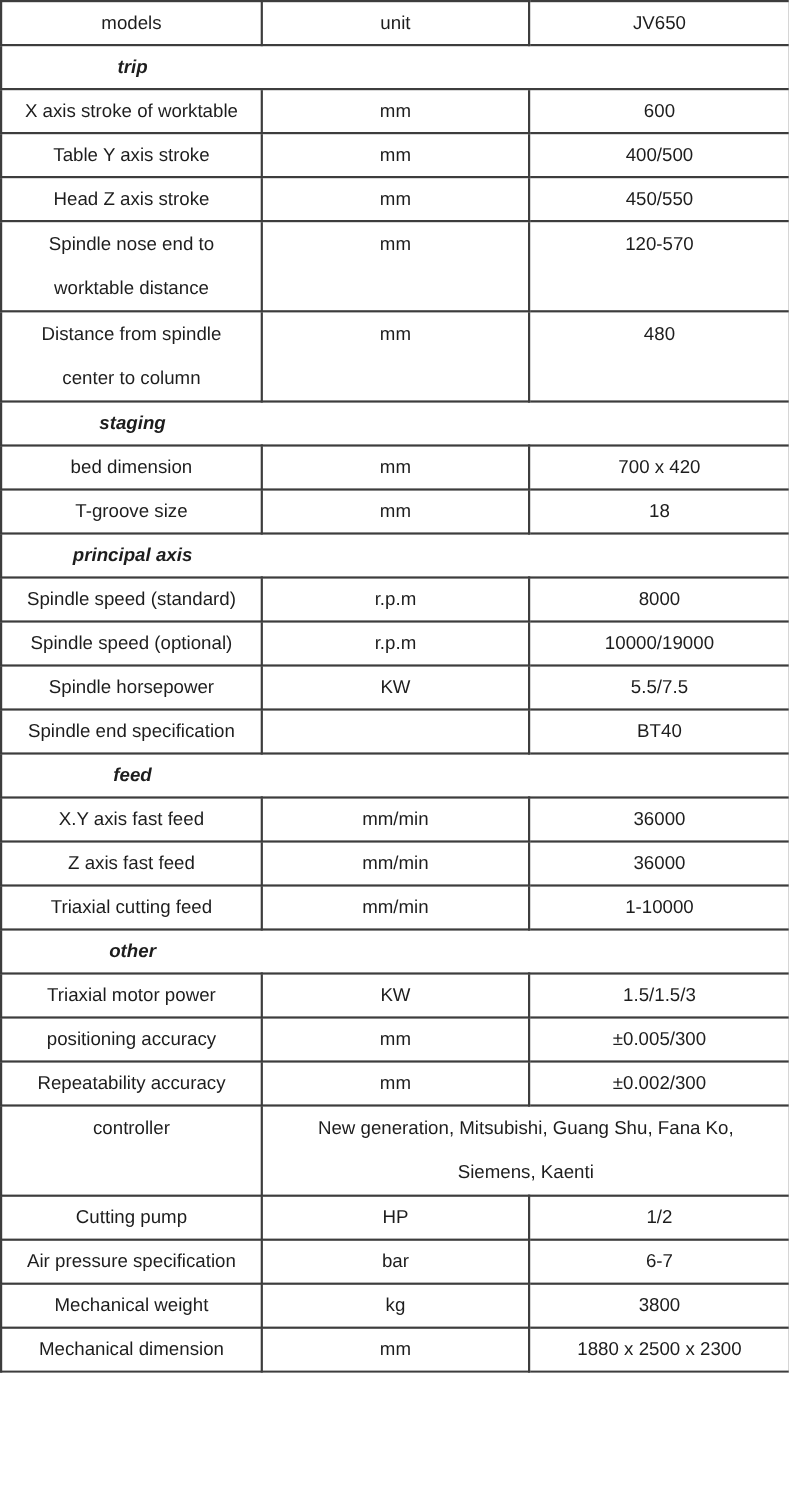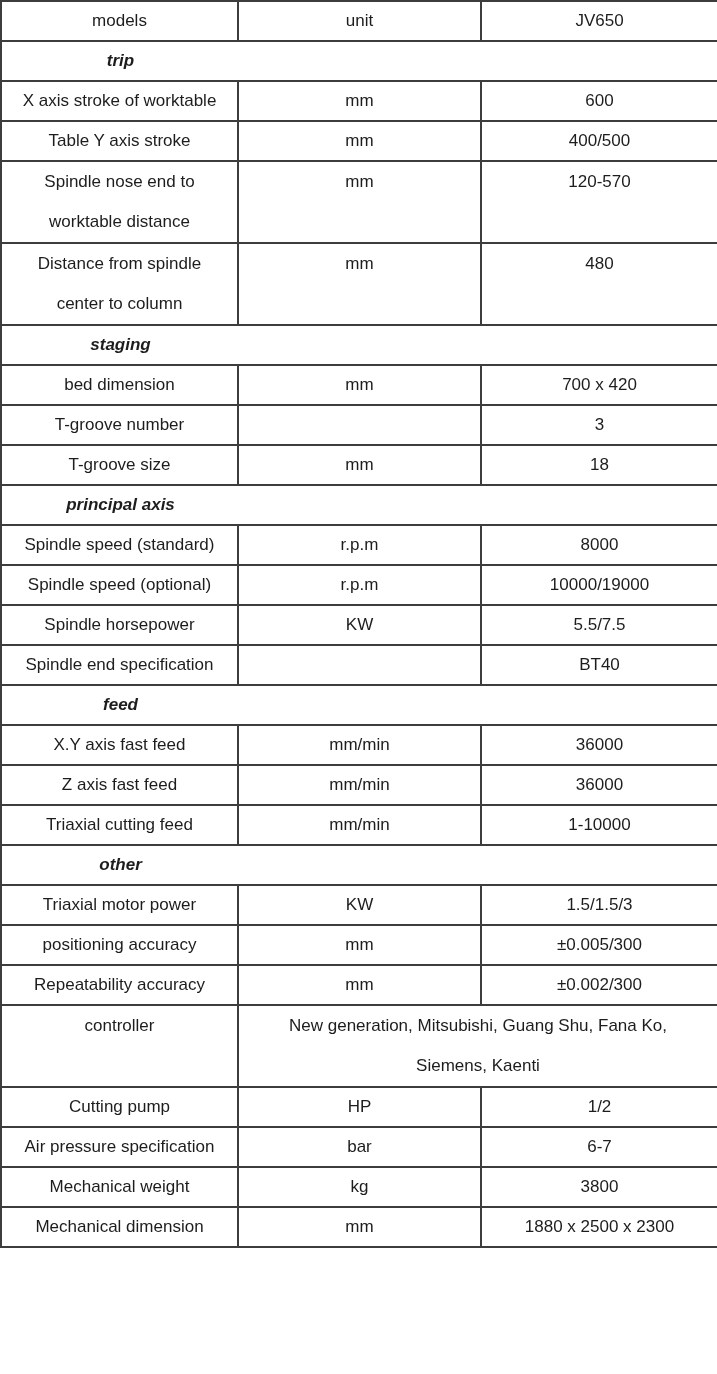--- a/index.html
+++ b/index.html
@@ -57,20 +57,25 @@
     <td>mm</td>
     <td>600</td>
   </tr>
 
   <tr>
     <td>Table Y axis stroke</td>
     <td>mm</td>
     <td>400/500</td>
   </tr>
 
+  <tr>
+    <td>Head Z axis stroke</td>
+    <td>mm</td>
+    <td>450/550</td>
+  </tr>
 
   <tr class="tall">
     <td class="top">
       <span class="ln">Spindle nose end to</span>
       <span class="ln">worktable distance</span>
     </td>
     <td class="top">
           <span class="ln">mm</span>
         </td>
     <td class="top">
@@ -97,25 +102,20 @@
         </td>
   </tr>
 
   <tr>
     <td>bed dimension</td>
     <td>mm</td>
     <td>700 x 420</td>
   </tr>
 
 
-  <tr>
-    <td>T-groove number</td>
-    <td></td>
-    <td>3</td>
-  </tr>
 
   <tr>
     <td>T-groove size</td>
     <td>mm</td>
     <td>18</td>
   </tr>
 
   <tr class="section">
     <td colspan="3">
           <span class="sec">principal axis</span>

